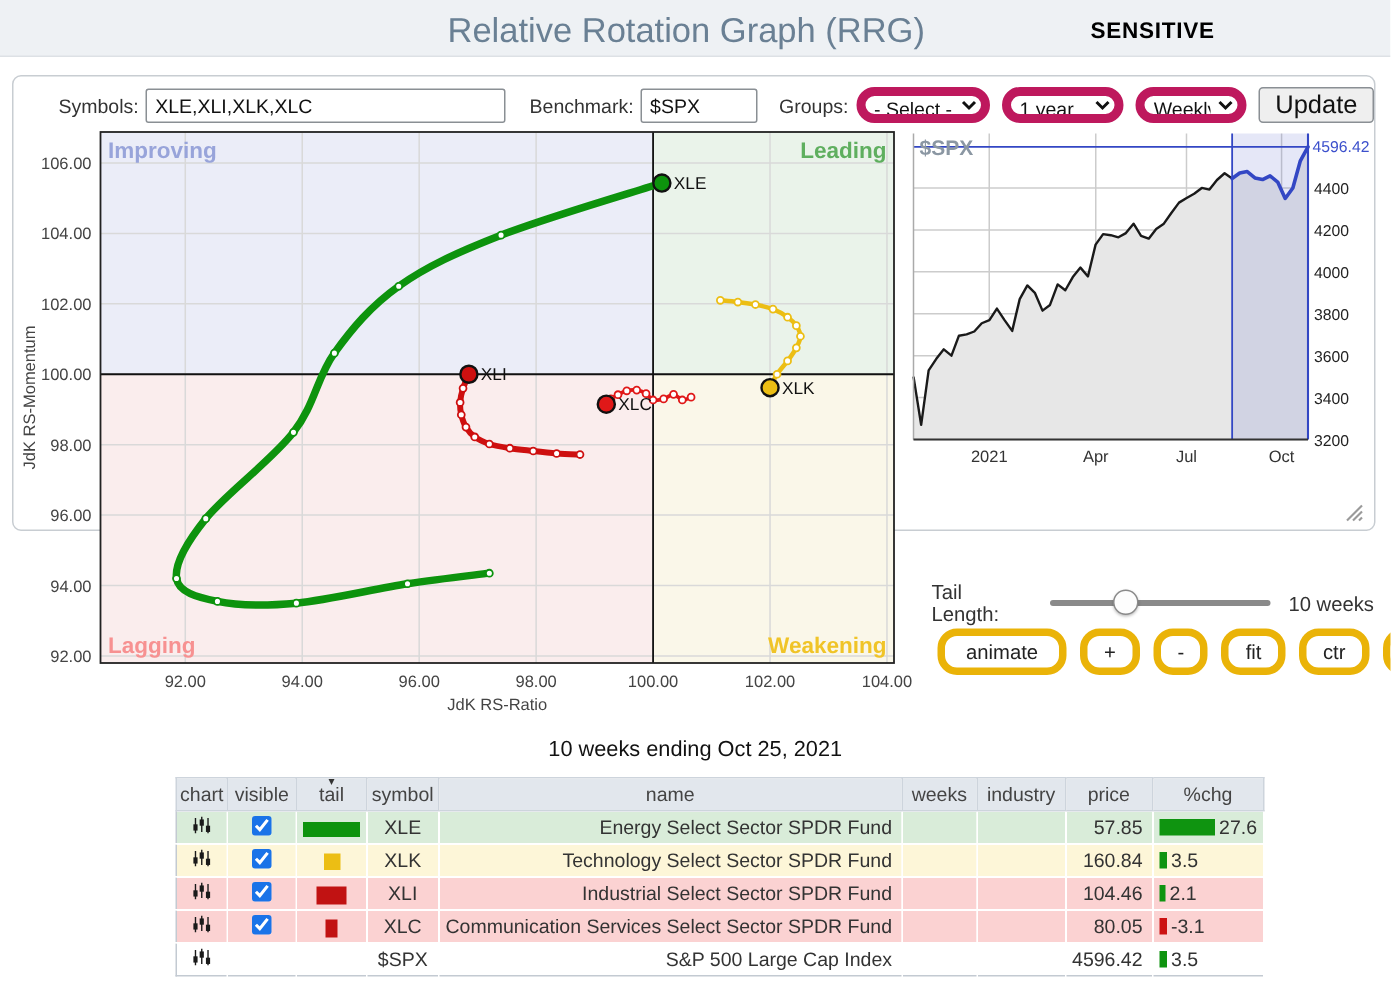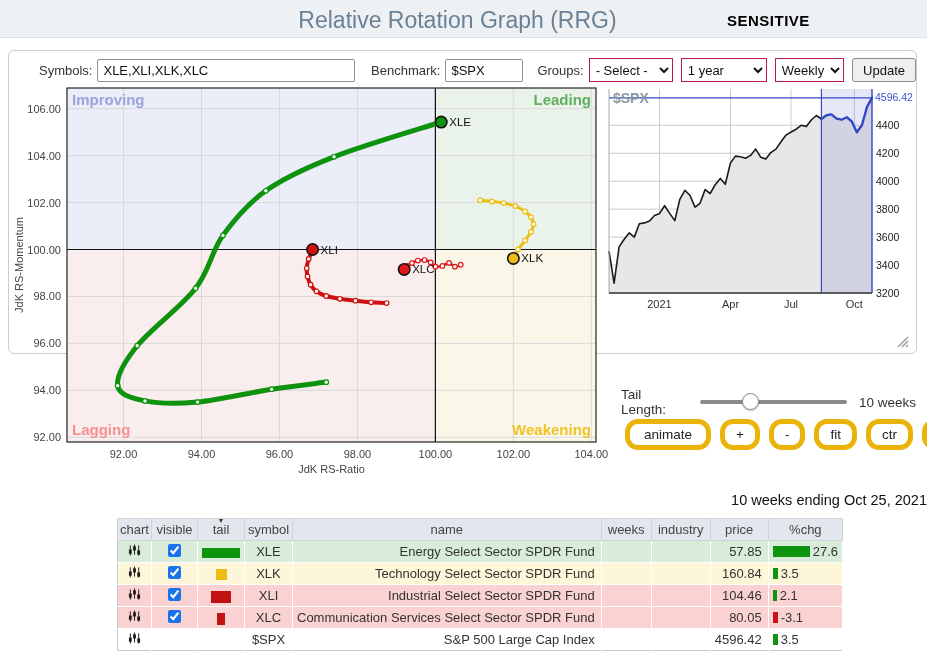--- a/index.html
+++ b/index.html
@@ -13,43 +13,43 @@
 
   
   .panel { position:absolute; left:8px; top:50px; width:909px; height:304px; background:#fff; border:1px solid #c8cdd2; border-radius:6px; }
 
   
   .toolbar { position:absolute; left:0; top:7px; width:100%; display:flex; align-items:center; padding-left:30px; font-size:13px; color:#333; }
   .toolbar label { margin-right:5px; }
   .toolbar input[type=text] { height:23px; border:1px solid #8a8f94; border-radius:2px; background:#fff; font-size:13px; padding:0 5px; color:#111; font-family:"Liberation Sans",sans-serif; }
   .symbols-input { width:276px; margin-right:16px; }
   .benchmark-input { width:78px; margin-right:14px; }
-  .toolbar select { height:24px; border:1px solid #be185d; border-radius:0; background:#fff; font-size:13px; color:#111; margin-right:8px; padding:0 2px; font-family:"Liberation Sans",sans-serif; }
+  .toolbar select { height:24px; border:6px solid #be185d; border-radius:12px; background:#fff; font-size:13px; color:#111; margin-right:8px; padding:0 2px; font-family:"Liberation Sans",sans-serif; }
   .groups-select { width:90px; }
   .period-select { width:92px; }
   .interval-select { width:74px; }
-  .update-btn { height:24px; padding:0 10px; font-size:13px; color:#111; background:#efefef; border:1px solid #8a8f94; border-radius:3px; font-family:"Liberation Sans",sans-serif; cursor:pointer; }
+  .update-btn { height:24px; padding:0 10px; font-size:17px; color:#111; background:#efefef; border:1px solid #8a8f94; border-radius:3px; font-family:"Liberation Sans",sans-serif; cursor:pointer; }
 
   
   .rrg-svg { position:absolute; left:0; top:28px; }
   .spx-svg { position:absolute; left:592px; top:30px; }
 
   
   .tail-row { position:absolute; left:612px; top:336px; display:flex; align-items:center; font-size:13.5px; color:#333; }
   .tail-label { margin-right:10px; }
   .slider-track { position:relative; width:148px; height:4px; background:#8a8a8a; border-radius:2px; margin-right:12px; }
   .slider-handle { position:absolute; left:42px; top:-7px; width:17px; height:17px; background:#fdfdfd; border:1px solid #8a8a8a; border-radius:50%; box-shadow:0 1px 2px rgba(0,0,0,0.25); cursor:pointer; }
   .tail-value { white-space:nowrap; }
   .btn-row { position:absolute; left:616px; top:368px; display:flex; gap:9px; }
   .pill-btn { border:5px solid #eab308; background:#fff; border-radius:13px; font-size:13.5px; color:#222; padding:3px 11px; min-width:36px; font-family:"Liberation Sans",sans-serif; cursor:pointer; }
   .pill-btn.animate { padding:3px 14px; }
   .resize-handle { position:absolute; right:7px; bottom:5px; width:14px; height:14px; }
 
   
-  .caption { position:absolute; left:0; top:492px; width:927px; text-align:right; font-size:14.5px; color:#111; }
+  .caption { position:absolute; left:0; top:492px; width:927px; text-align:center; font-size:14.5px; color:#111; }
   .rrg-table { position:absolute; left:117px; top:518px; border-collapse:collapse; table-layout:fixed; font-size:13px; color:#333; border:1px solid #c3cad2; }
   .rrg-table th { background:#e2e7ed; color:#444; font-weight:400; height:22px; border:1px solid #cdd4dc; position:relative; font-size:13px; }
   .rrg-table td { height:22px; border-right:1px solid rgba(255,255,255,0.9); border-top:1px solid rgba(255,255,255,0.9); padding:0 4px; overflow:hidden; white-space:nowrap; }
   .sort-arrow { position:absolute; top:-3px; left:50%; transform:translateX(-50%); font-size:8px; color:#333; }
   .cell-center { text-align:center; }
   .cell-right { text-align:right; padding-right:6px !important; }
   .pct-cell { display:flex; align-items:center; gap:3px; }
   .pct-bar { height:11px; flex:0 0 auto; }
   .tail-swatch { display:inline-block; vertical-align:middle; }
   .rrg-table input[type=checkbox] { width:13px; height:13px; accent-color:#1a73e8; }

